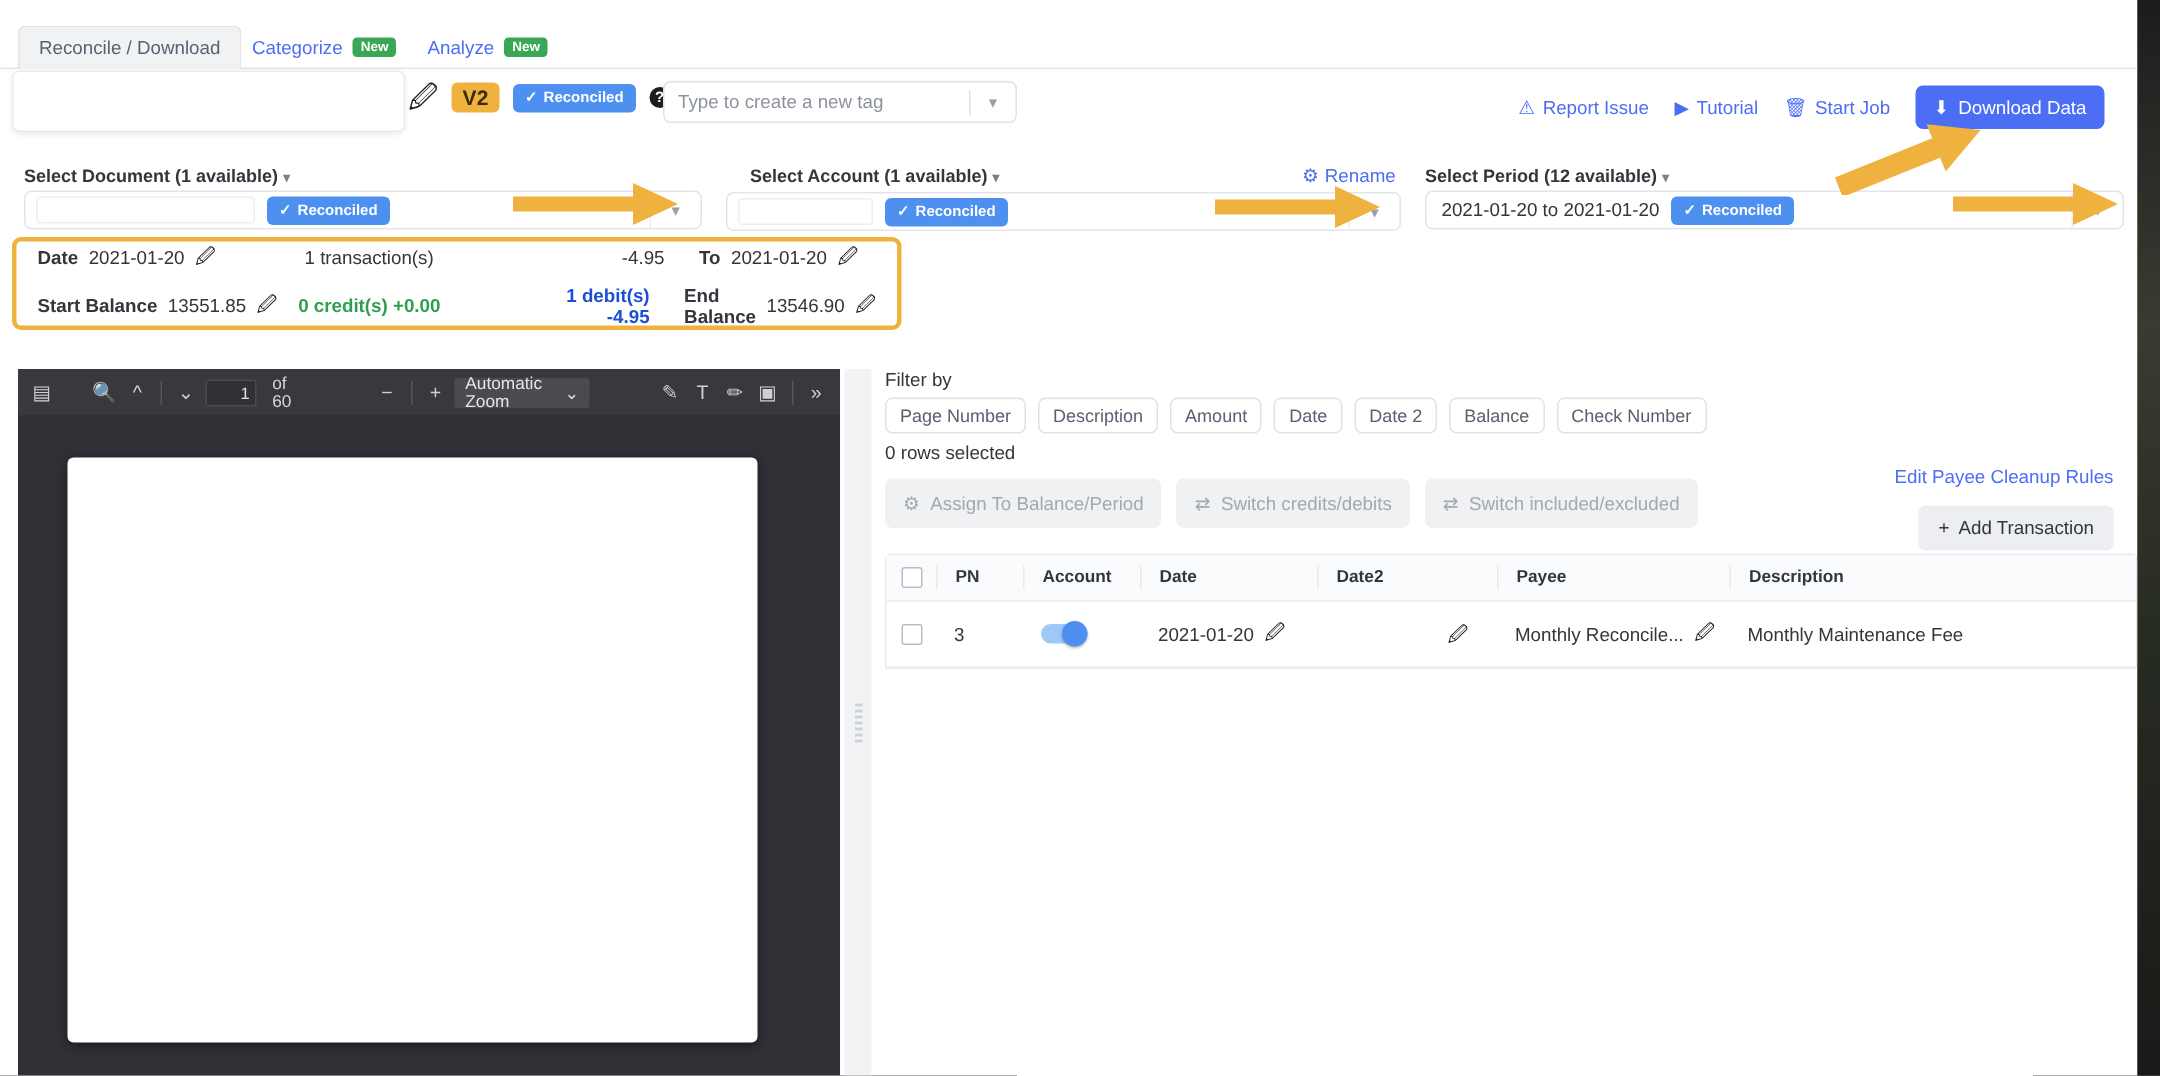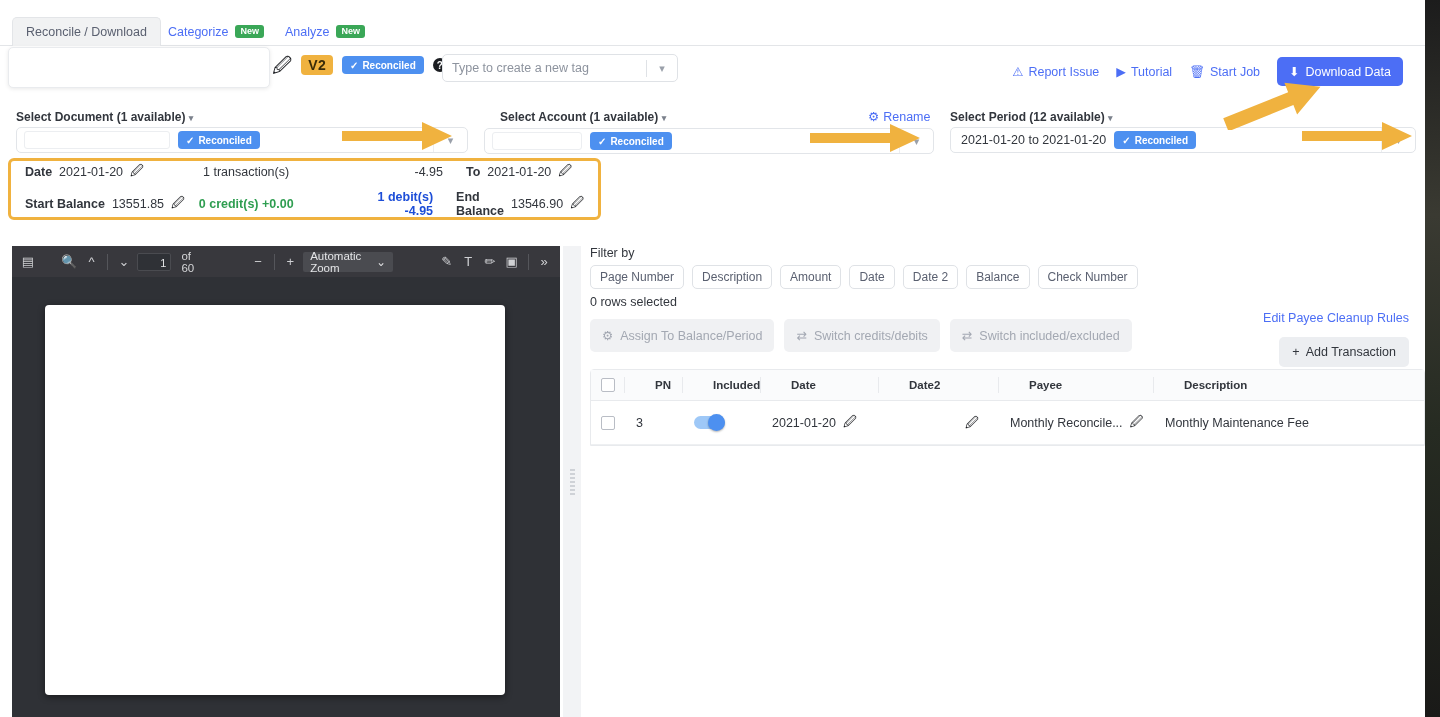--- a/index.html
+++ b/index.html
@@ -177,21 +177,21 @@
     margin-top: 12px; background: #eceef1; color: #32363d; border: none; border-radius: 5px;
     padding: 8px 13px; font-size: 12.5px; display: inline-flex; align-items: center; gap: 6px;
     cursor: pointer; font-family: inherit;
   }
 
   
   .tbl { position: absolute; left: 0; top: 123px; width: 835px; border: 1px solid #e8eaed; border-radius: 4px 4px 0 0; background:#fff; }
   .thead { display: flex; height: 31px; background: #fafbfc; border-bottom: 1px solid #e8eaed; align-items: center; }
   .th {
     font-size: 11.5px; font-weight: bold; color: #32363d;
-    padding-left: 30px; border-left: 1px solid #e8eaed; height: 16px; display: flex; align-items: center;
+    padding-left: 12px; border-left: 1px solid #e8eaed; height: 16px; display: flex; align-items: center;
   }
   .th:first-child, .th.nb { border-left: none; }
   .trow { display: flex; height: 44px; align-items: center; border-bottom: 1px solid #eef0f2; }
   .td { font-size: 12.5px; color: #32363d; padding-left: 12px; display: flex; align-items: center; gap: 7px; }
   .cbx { width: 14px; height: 14px; border: 1px solid #b9bdc5; border-radius: 2px; background: #fff; cursor: pointer; }
   .toggle {
     width: 31px; height: 13px; border-radius: 7px; background: #9ec8f7; position: relative; cursor: pointer;
   }
   .toggle i {
     position: absolute; right: 0; top: -2px; width: 17px; height: 17px; border-radius: 50%;
@@ -409,21 +409,21 @@
         <span>Add Transaction</span>
       </button>
     </div>
 
     <div class="tbl">
       <div class="thead">
         <span class="th nb" style="width:33px; padding-left:10px;">
           <span class="cbx"></span>
         </span>
         <span class="th" style="width:58px;">PN</span>
-        <span class="th" style="width:78px;">Included</span>
+        <span class="th" style="width:78px;">Account</span>
         <span class="th" style="width:118px;">Date</span>
         <span class="th" style="width:120px;">Date2</span>
         <span class="th" style="width:155px;">Payee</span>
         <span class="th" style="width:240px;">Description</span>
       </div>
       <div class="trow">
         <span class="td" style="width:33px; padding-left:10px;">
           <span class="cbx"></span>
         </span>
         <span class="td" style="width:58px;">3</span>

